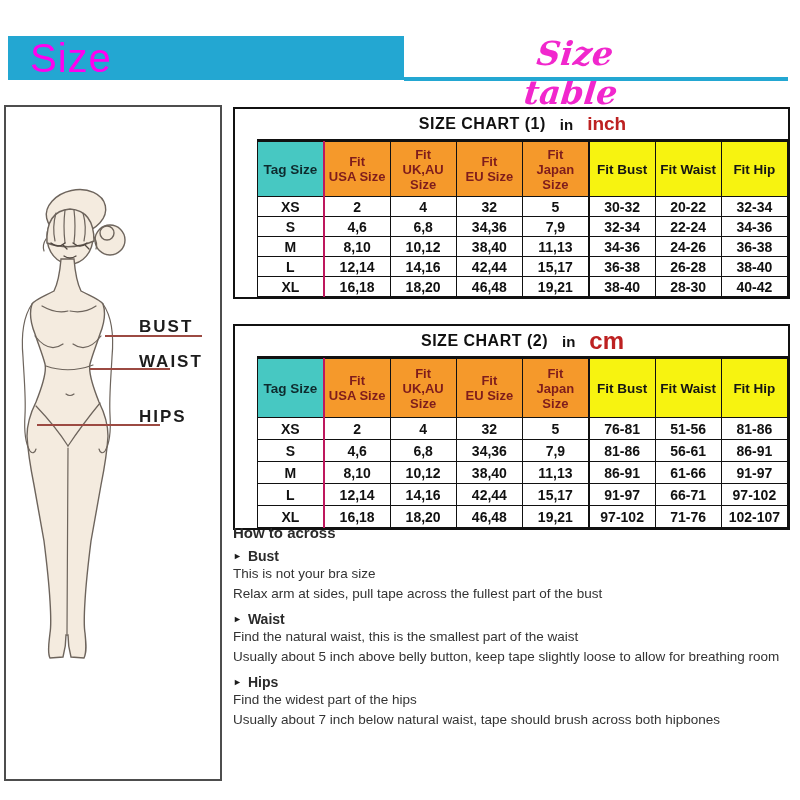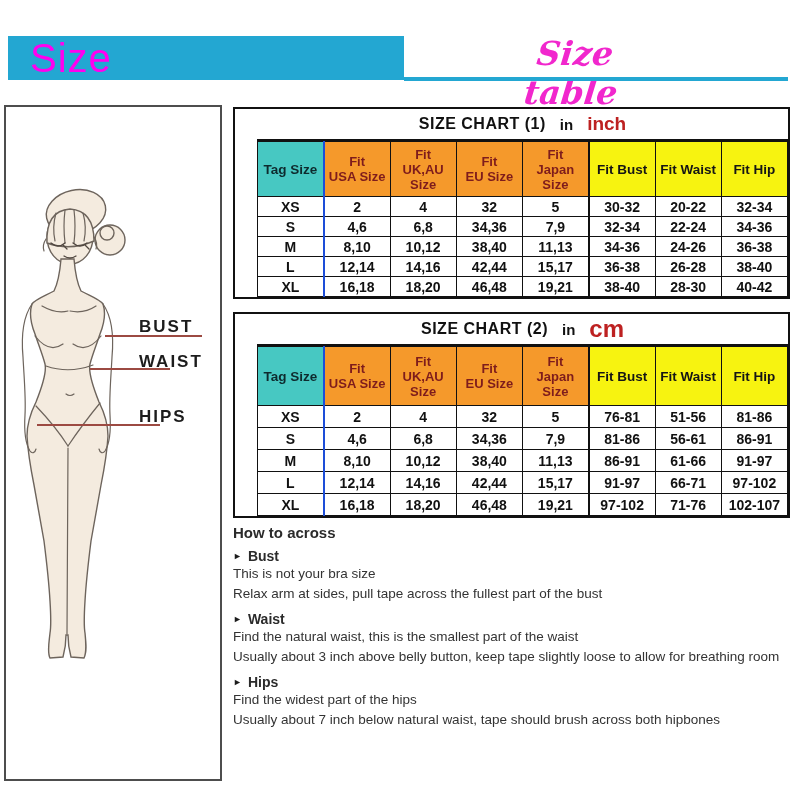--- a/index.html
+++ b/index.html
@@ -35,32 +35,32 @@
     position:absolute;font-size:17px;font-weight:bold;color:#1c1c1c;
     letter-spacing:2px;
   }
   .measure-line{position:absolute;height:2px;background:var(--line-red);}
   
   .size-table-wrap{
     position:absolute;left:233px;width:557px;background:#ffffff;
     border:2px solid #111;box-sizing:border-box;padding-left:22px;
   }
   .t1{top:107px;}
-  .t2{top:312px;}
+  .t2{top:324px;}
   .table-title{
     height:30px;border-bottom:2px solid #111;display:flex;align-items:center;
     justify-content:center;gap:14px;
   }
   .table-title .tname{font-size:16px;font-weight:bold;color:#111;letter-spacing:.5px;}
   .table-title .uprefix{font-size:15px;font-weight:bold;color:#111;}
   .table-title .unit{font-size:19px;font-weight:bold;color:var(--unit-red);}
   .t2 .table-title .unit{font-size:24px;}
   table{border-collapse:collapse;width:100%;table-layout:fixed;}
   th,td{border:1px solid #111;text-align:center;padding:0;}
-  th:nth-child(1),td:nth-child(1){border-right:2px solid #1d4ed8;}
+  th:nth-child(1),td:nth-child(1){border-right:2px solid #be185d;}
   th:nth-child(5),td:nth-child(5){border-right:2px solid #111;}
   th{font-size:13px;font-weight:bold;line-height:15px;}
   .t1 th{height:54px;} .t2 th{height:58px;}
   .t1 td{height:19px;} .t2 td{height:21px;}
   td{font-size:14px;font-weight:bold;color:#111;background:#fff;}
   th.col-tag{background:var(--tag-bg);color:#0e2b2e;font-size:13.5px;}
   th.col-intl{background:var(--intl-bg);color:var(--intl-text);margin-top:20px;}
   th.col-meas{background:var(--meas-bg);color:#151515;font-size:13.5px;}
   
   .measure{
@@ -366,21 +366,21 @@
         </div>
         <div class="m-line">This is not your bra size</div>
         <div class="m-line">Relax arm at sides, pull tape across the fullest part of the bust</div>
       </div>
       <div class="m-item">
         <div class="m-title">
           <span class="m-bullet">►</span>
           <span>Waist</span>
         </div>
         <div class="m-line">Find the natural waist, this is the smallest part of the waist</div>
-        <div class="m-line">Usually about 3 inch above belly button, keep tape slightly loose to allow for breathing room</div>
+        <div class="m-line">Usually about 5 inch above belly button, keep tape slightly loose to allow for breathing room</div>
       </div>
       <div class="m-item">
         <div class="m-title">
           <span class="m-bullet">►</span>
           <span>Hips</span>
         </div>
         <div class="m-line">Find the widest part of the hips</div>
         <div class="m-line">Usually about 7 inch below natural waist, tape should brush across both hipbones</div>
       </div>
     </div>

